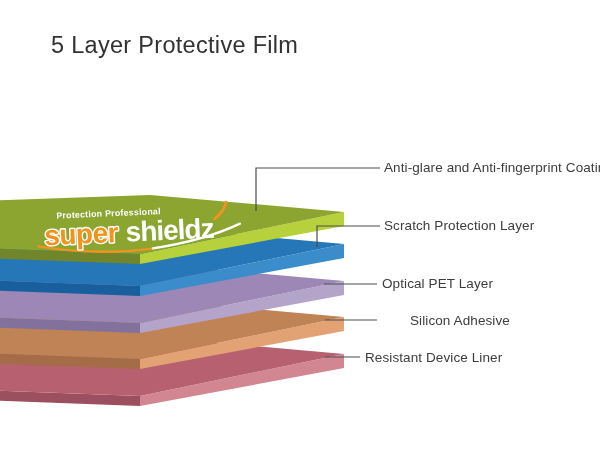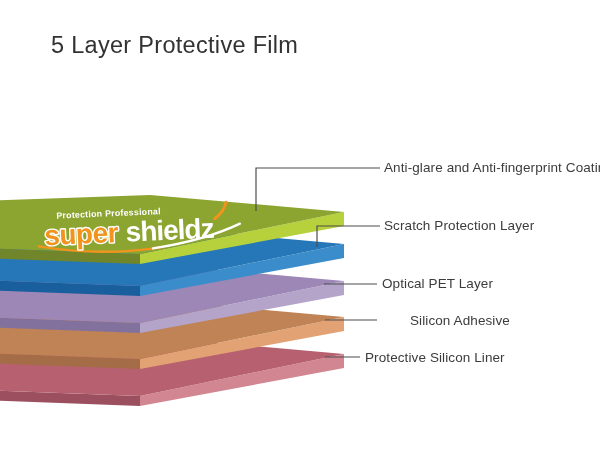--- a/index.html
+++ b/index.html
@@ -90,15 +90,15 @@
     <polyline class="connector" points="317,247 317,226 380,226" stroke="#4D4D4D"></polyline>
     <polyline class="connector" points="324,284 377,284" stroke="#4D4D4D"></polyline>
     <polyline class="connector" points="325,320 377,320" stroke="#4D4D4D"></polyline>
     <polyline class="connector" points="325,357 360,357" stroke="#4D4D4D"></polyline>
   </svg>
 
   <div class="lbl lbl1">Anti-glare and Anti-fingerprint Coating</div>
   <div class="lbl lbl2">Scratch Protection Layer</div>
   <div class="lbl lbl3">Optical PET Layer</div>
   <div class="lbl lbl4">Silicon Adhesive</div>
-  <div class="lbl lbl5">Protective Silicon Liner</div>
+  <div class="lbl lbl5">Resistant Device Liner</div>
 
 </div>
 
 </body></html>

